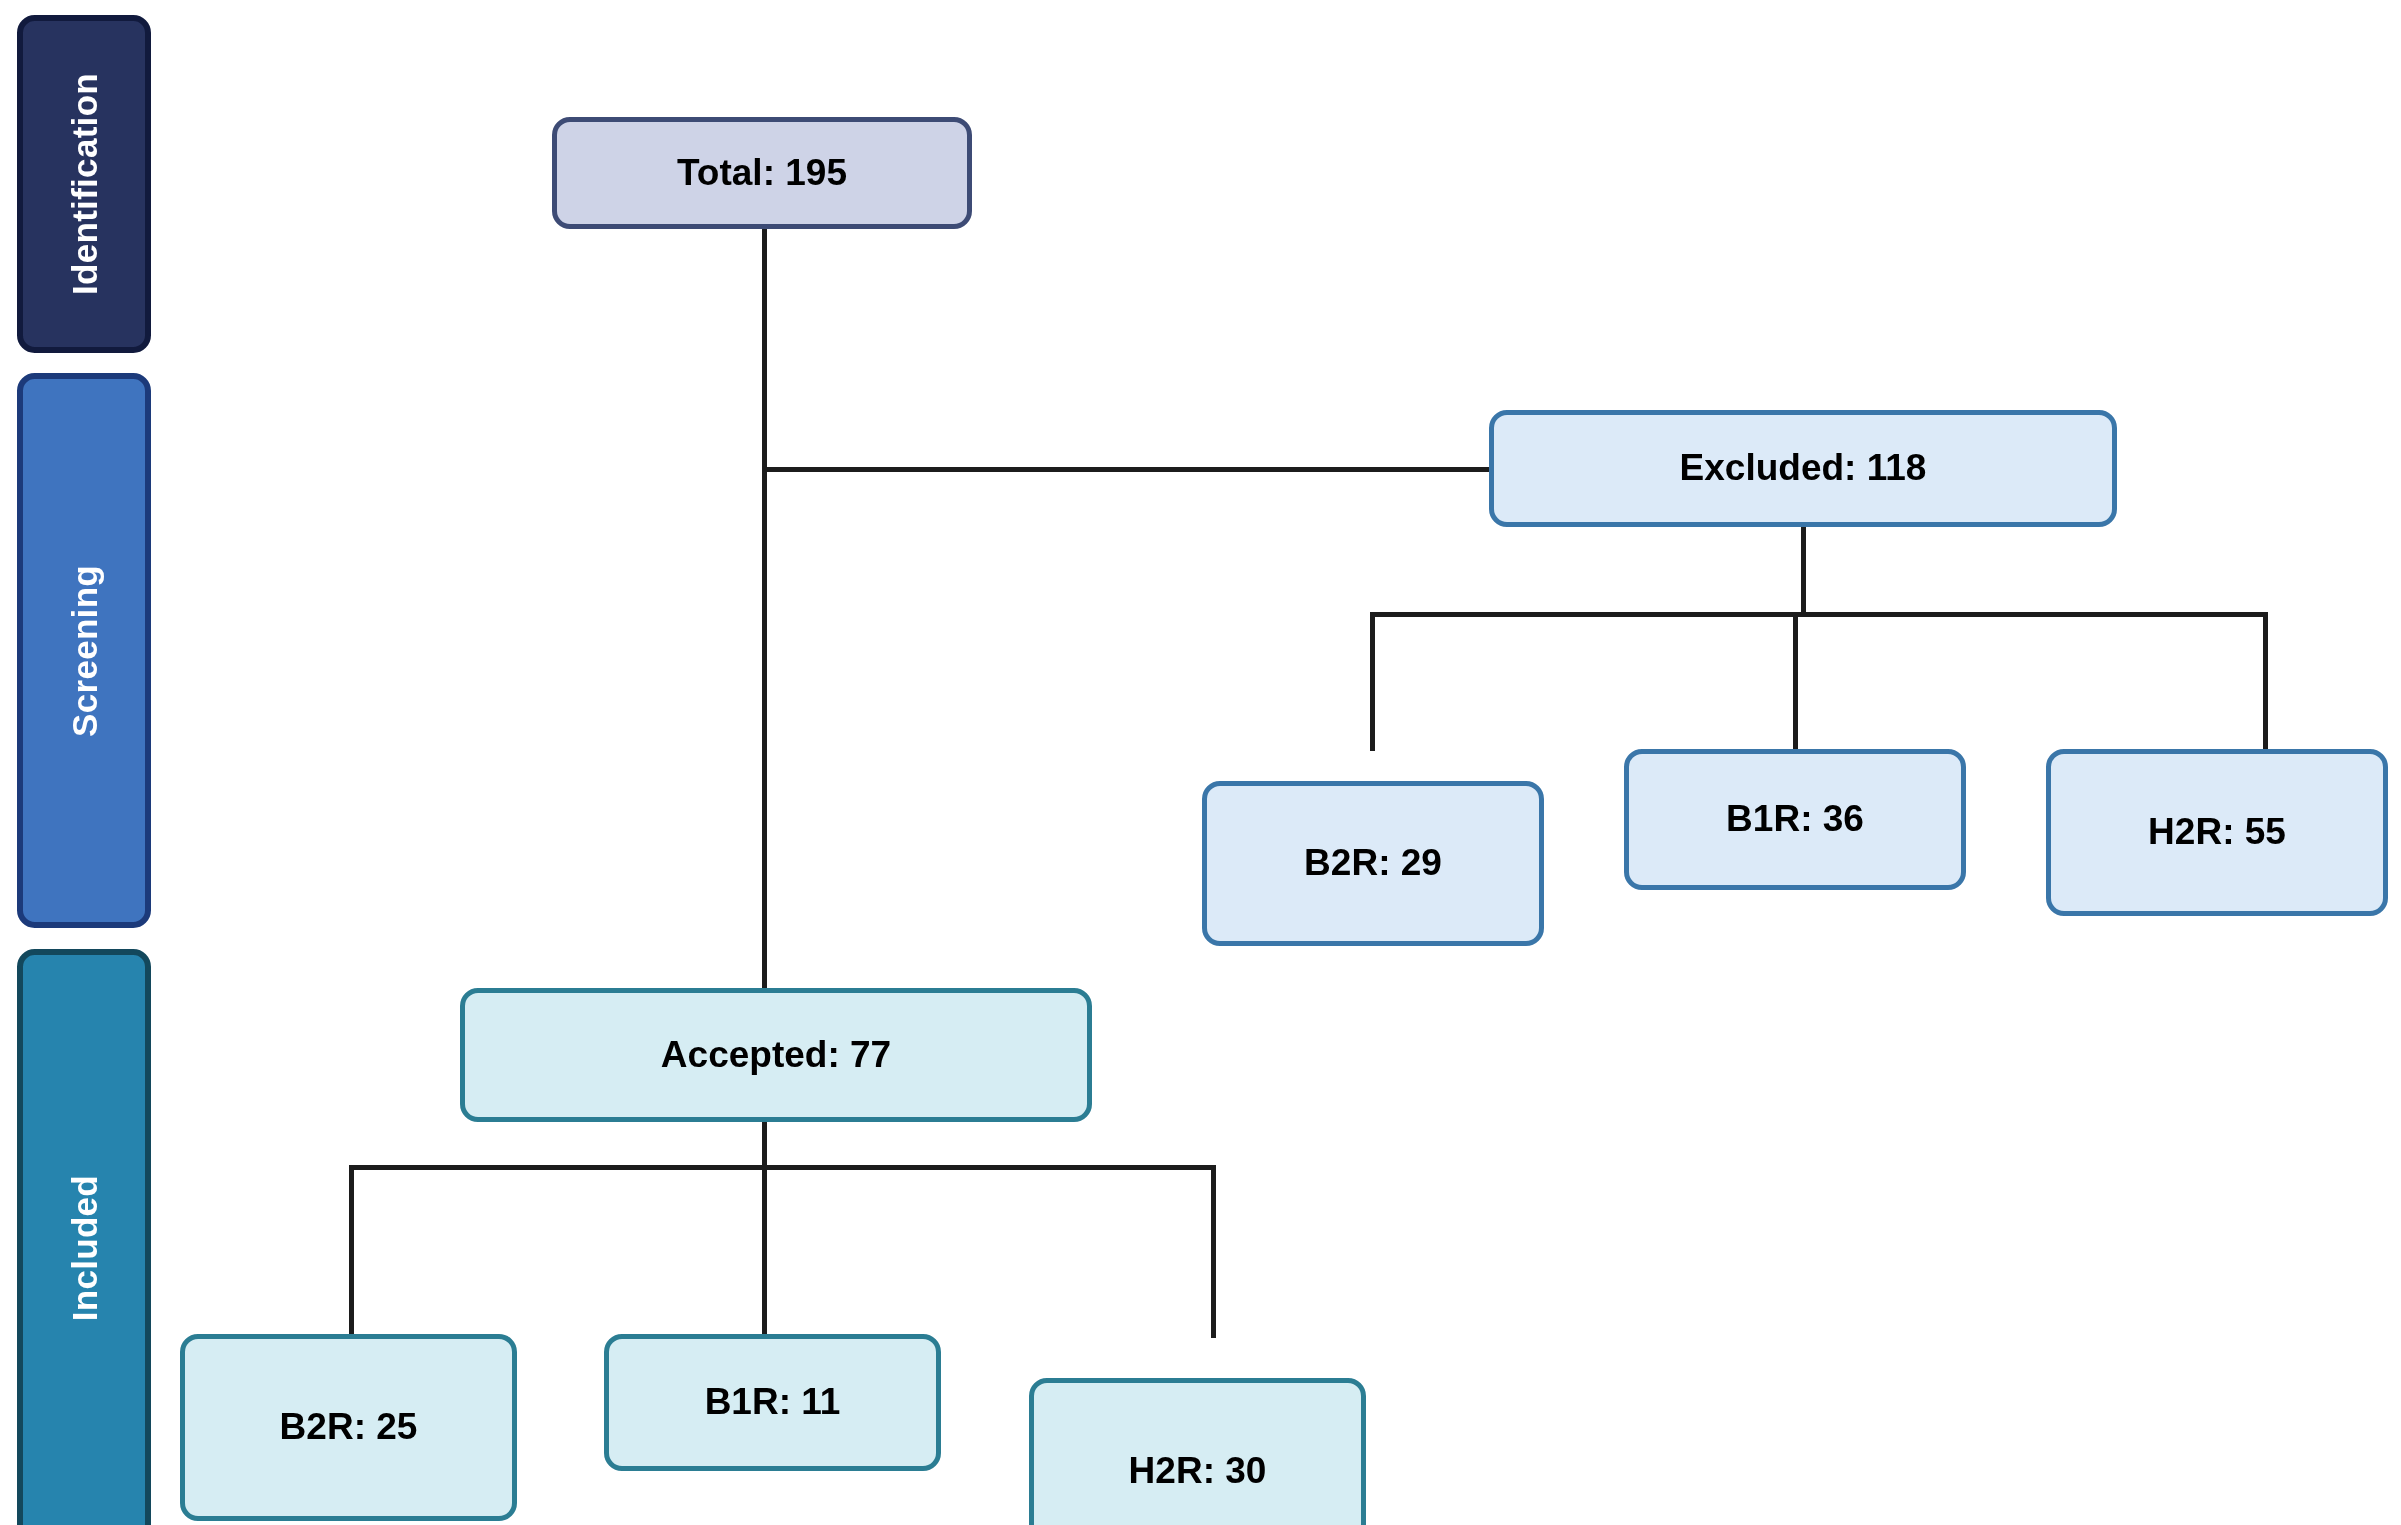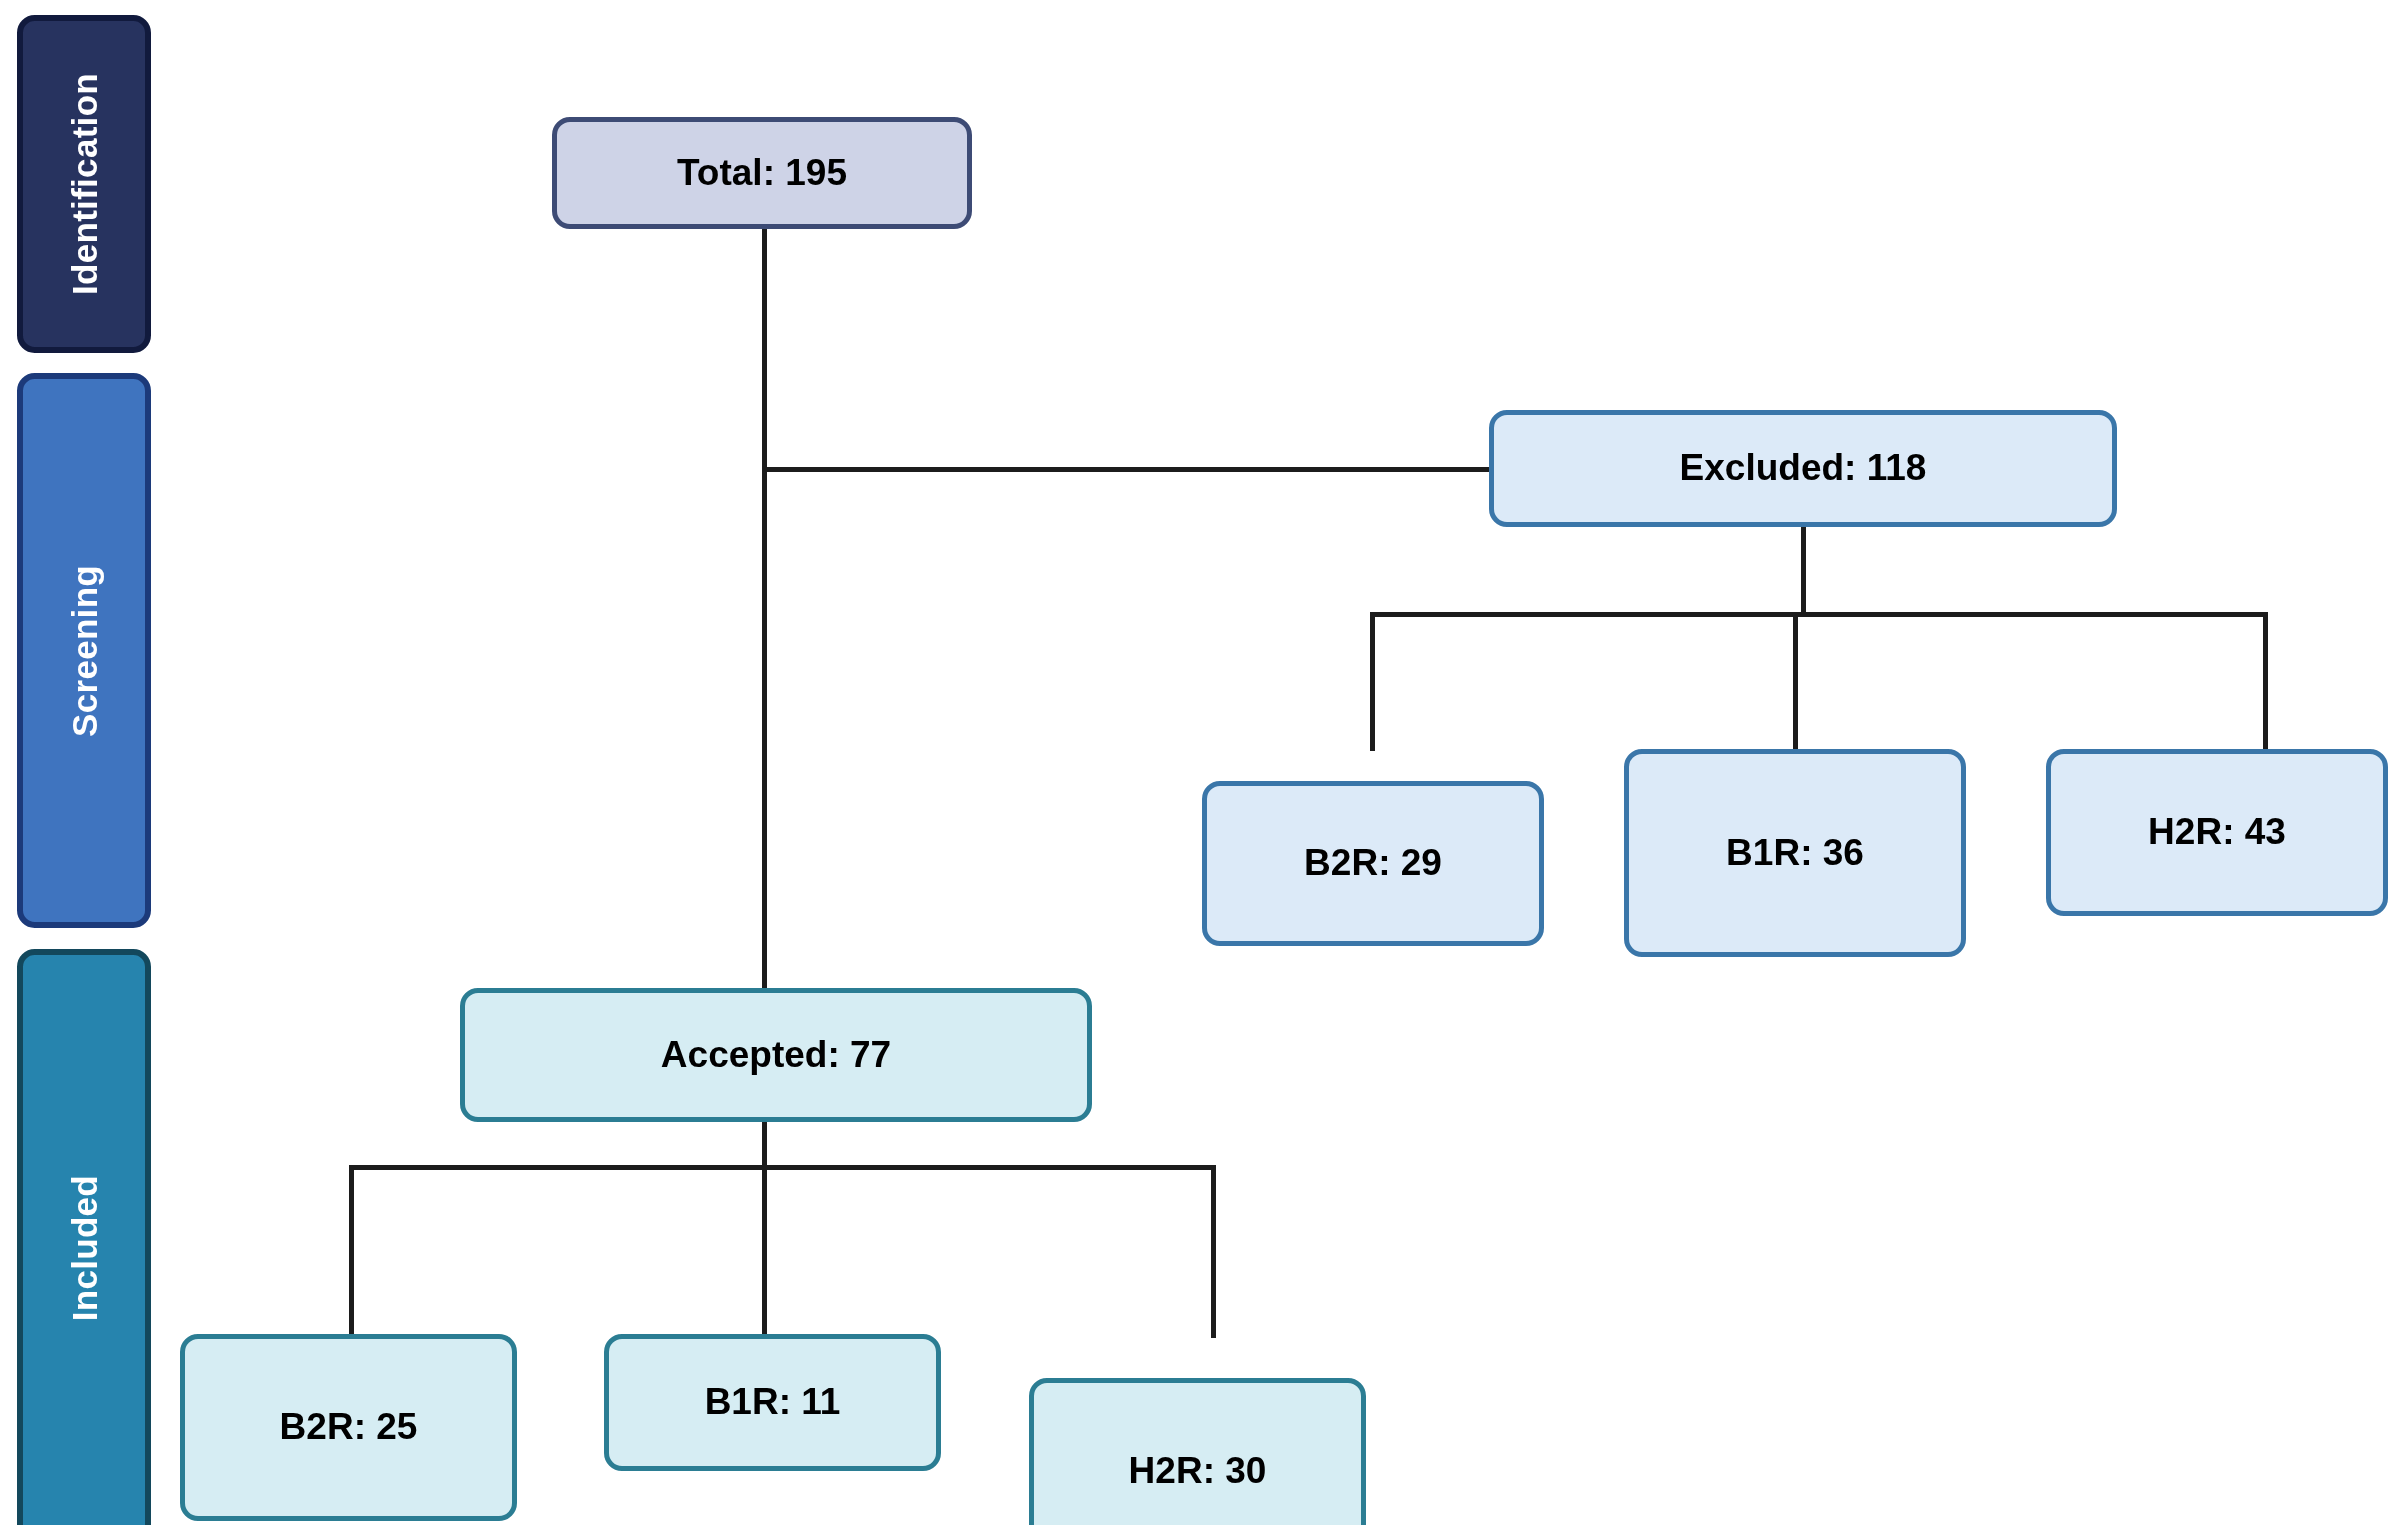--- a/index.html
+++ b/index.html
@@ -93,21 +93,21 @@
     font-weight: bold;
   }
   .node.screening.sub {
     font-weight: bold;
   }
 
   
   #node-total     { left: 552px;  top: 117px;  width: 420px;  height: 112px; }
   #node-excluded  { left: 1489px; top: 410px;  width: 628px;  height: 117px; }
   #node-ex-b2r    { left: 1202px; top: 781px; width: 342px;  height: 165px; }
-  #node-ex-b1r    { left: 1624px; top: 749px; width: 342px;  height: 208px; }
+  #node-ex-b1r    { left: 1624px; top: 749px; width: 342px;  height: 141px; }
   #node-ex-h2r    { left: 2046px; top: 749px; width: 342px;  height: 167px; }
   #node-accepted  { left: 460px;  top: 988px; width: 632px;  height: 134px; }
   #node-in-b2r    { left: 180px;  top: 1334px; width: 337px;  height: 187px; }
   #node-in-b1r    { left: 604px;  top: 1334px; width: 337px;  height: 137px; }
   #node-in-h2r    { left: 1029px; top: 1334px; width: 337px;  height: 187px; margin-top: 44px; }
 
   
   .conn {
     position: absolute;
     background: #1c1c1c;
@@ -175,21 +175,21 @@
 
   <div class="node screening sub" id="node-ex-b2r">
     <span>B2R: 29</span>
   </div>
 
   <div class="node screening sub" id="node-ex-b1r">
     <span>B1R: 36</span>
   </div>
 
   <div class="node screening sub" id="node-ex-h2r">
-    <span>H2R: 43</span>
+    <span>H2R: 55</span>
   </div>
 
   <div class="node included" id="node-accepted">
     <span>Accepted: 77</span>
   </div>
 
   <div class="node included sub" id="node-in-b2r">
     <span>B2R: 25</span>
   </div>
 

